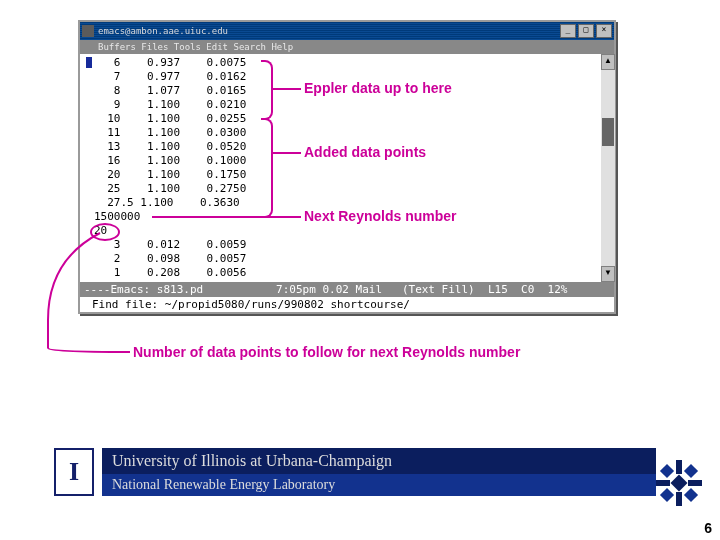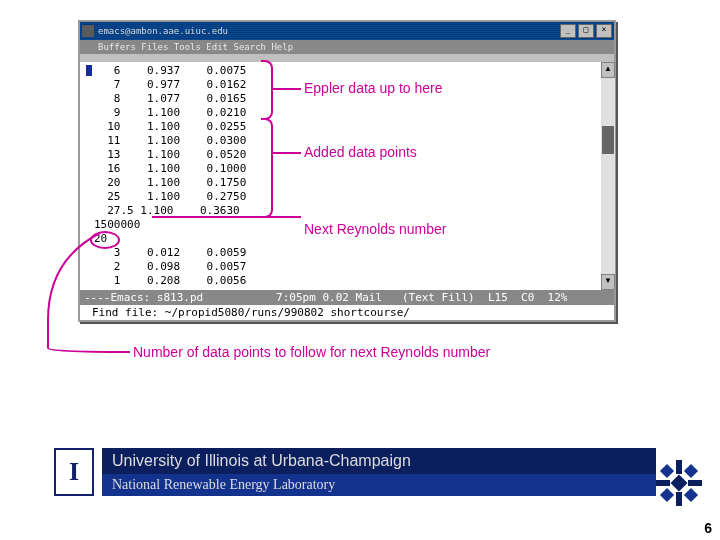--- a/index.html
+++ b/index.html
@@ -148,39 +148,39 @@
     position: relative;
     background: #e0e0e0;
   }
   .scrollbar .sb-thumb {
     position: absolute;
     left: 1px; right: 1px;
     top: 48px;
     height: 28px;
     background: #666;
   }
-  .editor-wrap { position: relative; margin-top: 8px; }
+  .editor-wrap { position: relative; }
 
   
   .brace {
     position: absolute;
     border-right: 2px solid #cc0099;
     border-top: 2px solid #cc0099;
     border-bottom: 2px solid #cc0099;
     border-radius: 0 8px 8px 0;
   }
   .line-to-label {
     position: absolute;
     height: 0;
     border-top: 2px solid #cc0099;
   }
   .annot-label {
     position: absolute;
     font-size: 14px;
-    font-weight: normal;
+    font-weight: bold;
     color: #cc0099;
     white-space: nowrap;
   }
   svg.connector {
     position: absolute;
     overflow: visible;
     pointer-events: none;
   }
 
   
@@ -206,21 +206,21 @@
   }
   .footer .bars {
     flex: 1;
     margin-left: 8px;
     display: flex;
     flex-direction: column;
   }
   .footer .bar1 {
     background: #0b1e5e;
     color: #dcdcdc;
-    font-family: Liberation Sans, sans-serif;
+    font-family: Liberation Serif, serif;
     font-size: 16px;
     padding: 4px 10px;
   }
   .footer .bar2 {
     background: #12328e;
     color: #dcdcdc;
     font-family: "Georgia", serif;
     font-size: 14px;
     padding: 3px 10px;
   }
@@ -293,21 +293,21 @@
   <div class="brace" style="left:261px; top:60px; width:10px; height:56px;"></div>
   <div class="brace" style="left:261px; top:118px; width:10px; height:96px;"></div>
 
   <div class="line-to-label" style="left:273px; top:88px; width:28px;"></div>
   <div class="annot-label" style="left:304px; top:80px;">Eppler data up to here</div>
 
   <div class="line-to-label" style="left:273px; top:152px; width:28px;"></div>
   <div class="annot-label" style="left:304px; top:144px;">Added data points</div>
 
   <div class="line-to-label" style="left:152px; top:216px; width:149px;"></div>
-  <div class="annot-label" style="left:304px; top:221px;">Next Reynolds number</div>
+  <div class="annot-label" style="left:304px; top:208px;">Next Reynolds number</div>
 
   <svg class="connector" style="left:0; top:0; width:720px; height:540px;">
     <path d="M 100 233 Q 48 260 48 320 L 48 348 Q 48 352 130 352" stroke="#cc0099" stroke-width="2" fill="none"></path>
   </svg>
   <div class="annot-label" style="left:133px; top:344px;">Number of data points to follow for next Reynolds number</div>
 
   <div class="footer">
     <div class="logo">I</div>
     <div class="bars">
       <div class="bar1">University of Illinois at Urbana-Champaign</div>

